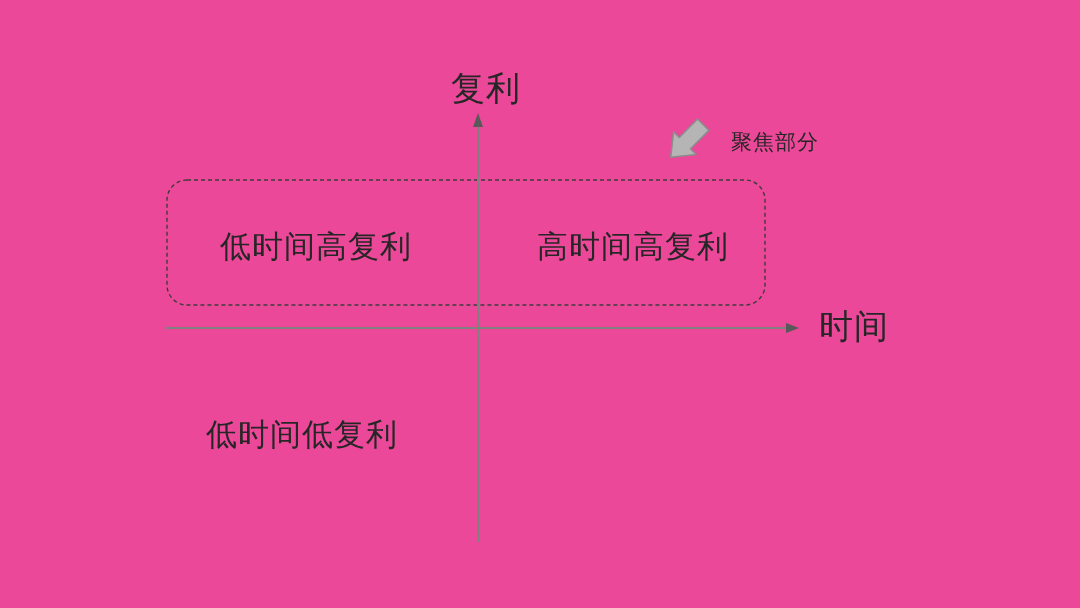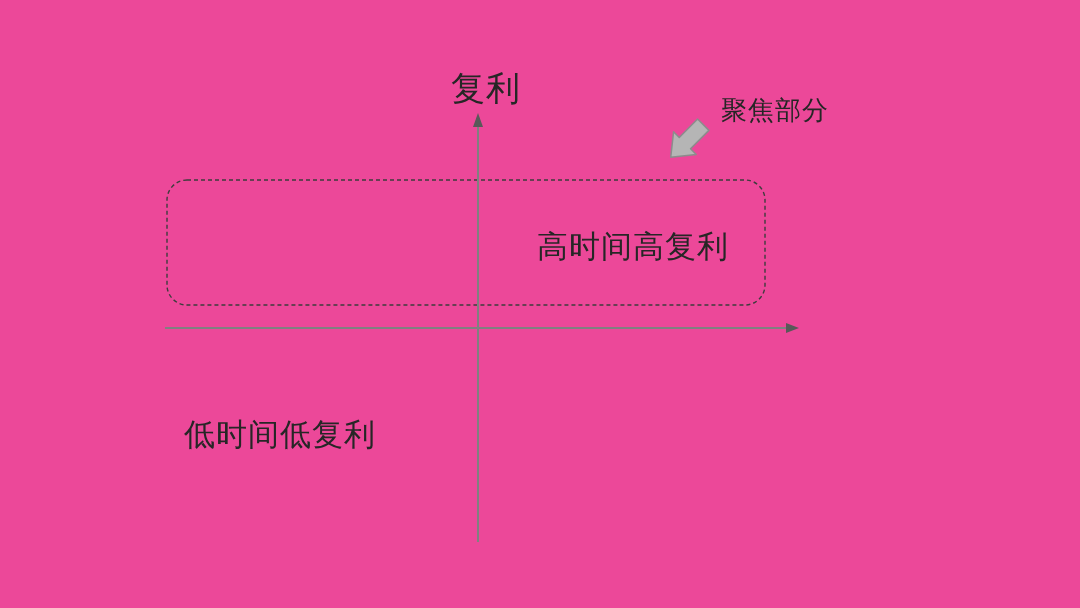--- a/index.html
+++ b/index.html
@@ -30,28 +30,29 @@
     color: #262626;
     letter-spacing: 1px;
   }
   .axis-label {
     font-size: 34px;
   }
   .quadrant-label {
     font-size: 31px;
   }
   .annotation-label {
-    font-size: 26px;
+    font-size: 21px;
+    margin-top: 32px;
   }
   .y-axis-label   { left: 486px; top: 89px;  }
   .x-axis-label   { left: 854px; top: 327px; }
   .annotation-txt { left: 775px; top: 110px; }
   .q-top-left     { left: 316px; top: 247px; }
   .q-top-right    { left: 633px; top: 247px; text-align: center; }
-  .q-bottom-left  { left: 280px; top: 435px; }
+  .q-bottom-left  { left: 302px; top: 435px; }
   .q-bottom-right { left: 623px; top: 435px; }
 </style>
 </head>
 <body>
 
 <div class="canvas">
 
   <svg class="diagram-svg" viewBox="0 0 1080 608" xmlns="http://www.w3.org/2000/svg">
 
     <rect x="167" y="180" width="598" height="125" rx="20" ry="20" fill="none" stroke="#3d3d3d" stroke-width="1.4" stroke-dasharray="4 3"></rect>
@@ -62,22 +63,24 @@
     <line x1="165" y1="328" x2="788" y2="328" stroke="#808080" stroke-width="2"></line>
     <polygon points="799,328 786,323 786,333" fill="#595959"></polygon>
 
     <g transform="translate(687,141) rotate(135)">
       <polygon points="-23,-8 3,-8 3,-16 23,0 3,16 3,8 -23,8" fill="#b5b5b5" stroke="#8c8c8c" stroke-width="1.5" stroke-linejoin="round"></polygon>
     </g>
   </svg>
 
   <div class="label axis-label y-axis-label">复利</div>
 
+  <div class="label axis-label x-axis-label">时间</div>
 
   <div class="label annotation-label annotation-txt">聚焦部分</div>
 
+  <div class="label quadrant-label q-top-left">低时间高复利</div>
 
   <div class="label quadrant-label q-top-right">高时间高复利</div>
 
   <div class="label quadrant-label q-bottom-left">低时间低复利</div>
 
 
 </div>
 
 </body></html>

